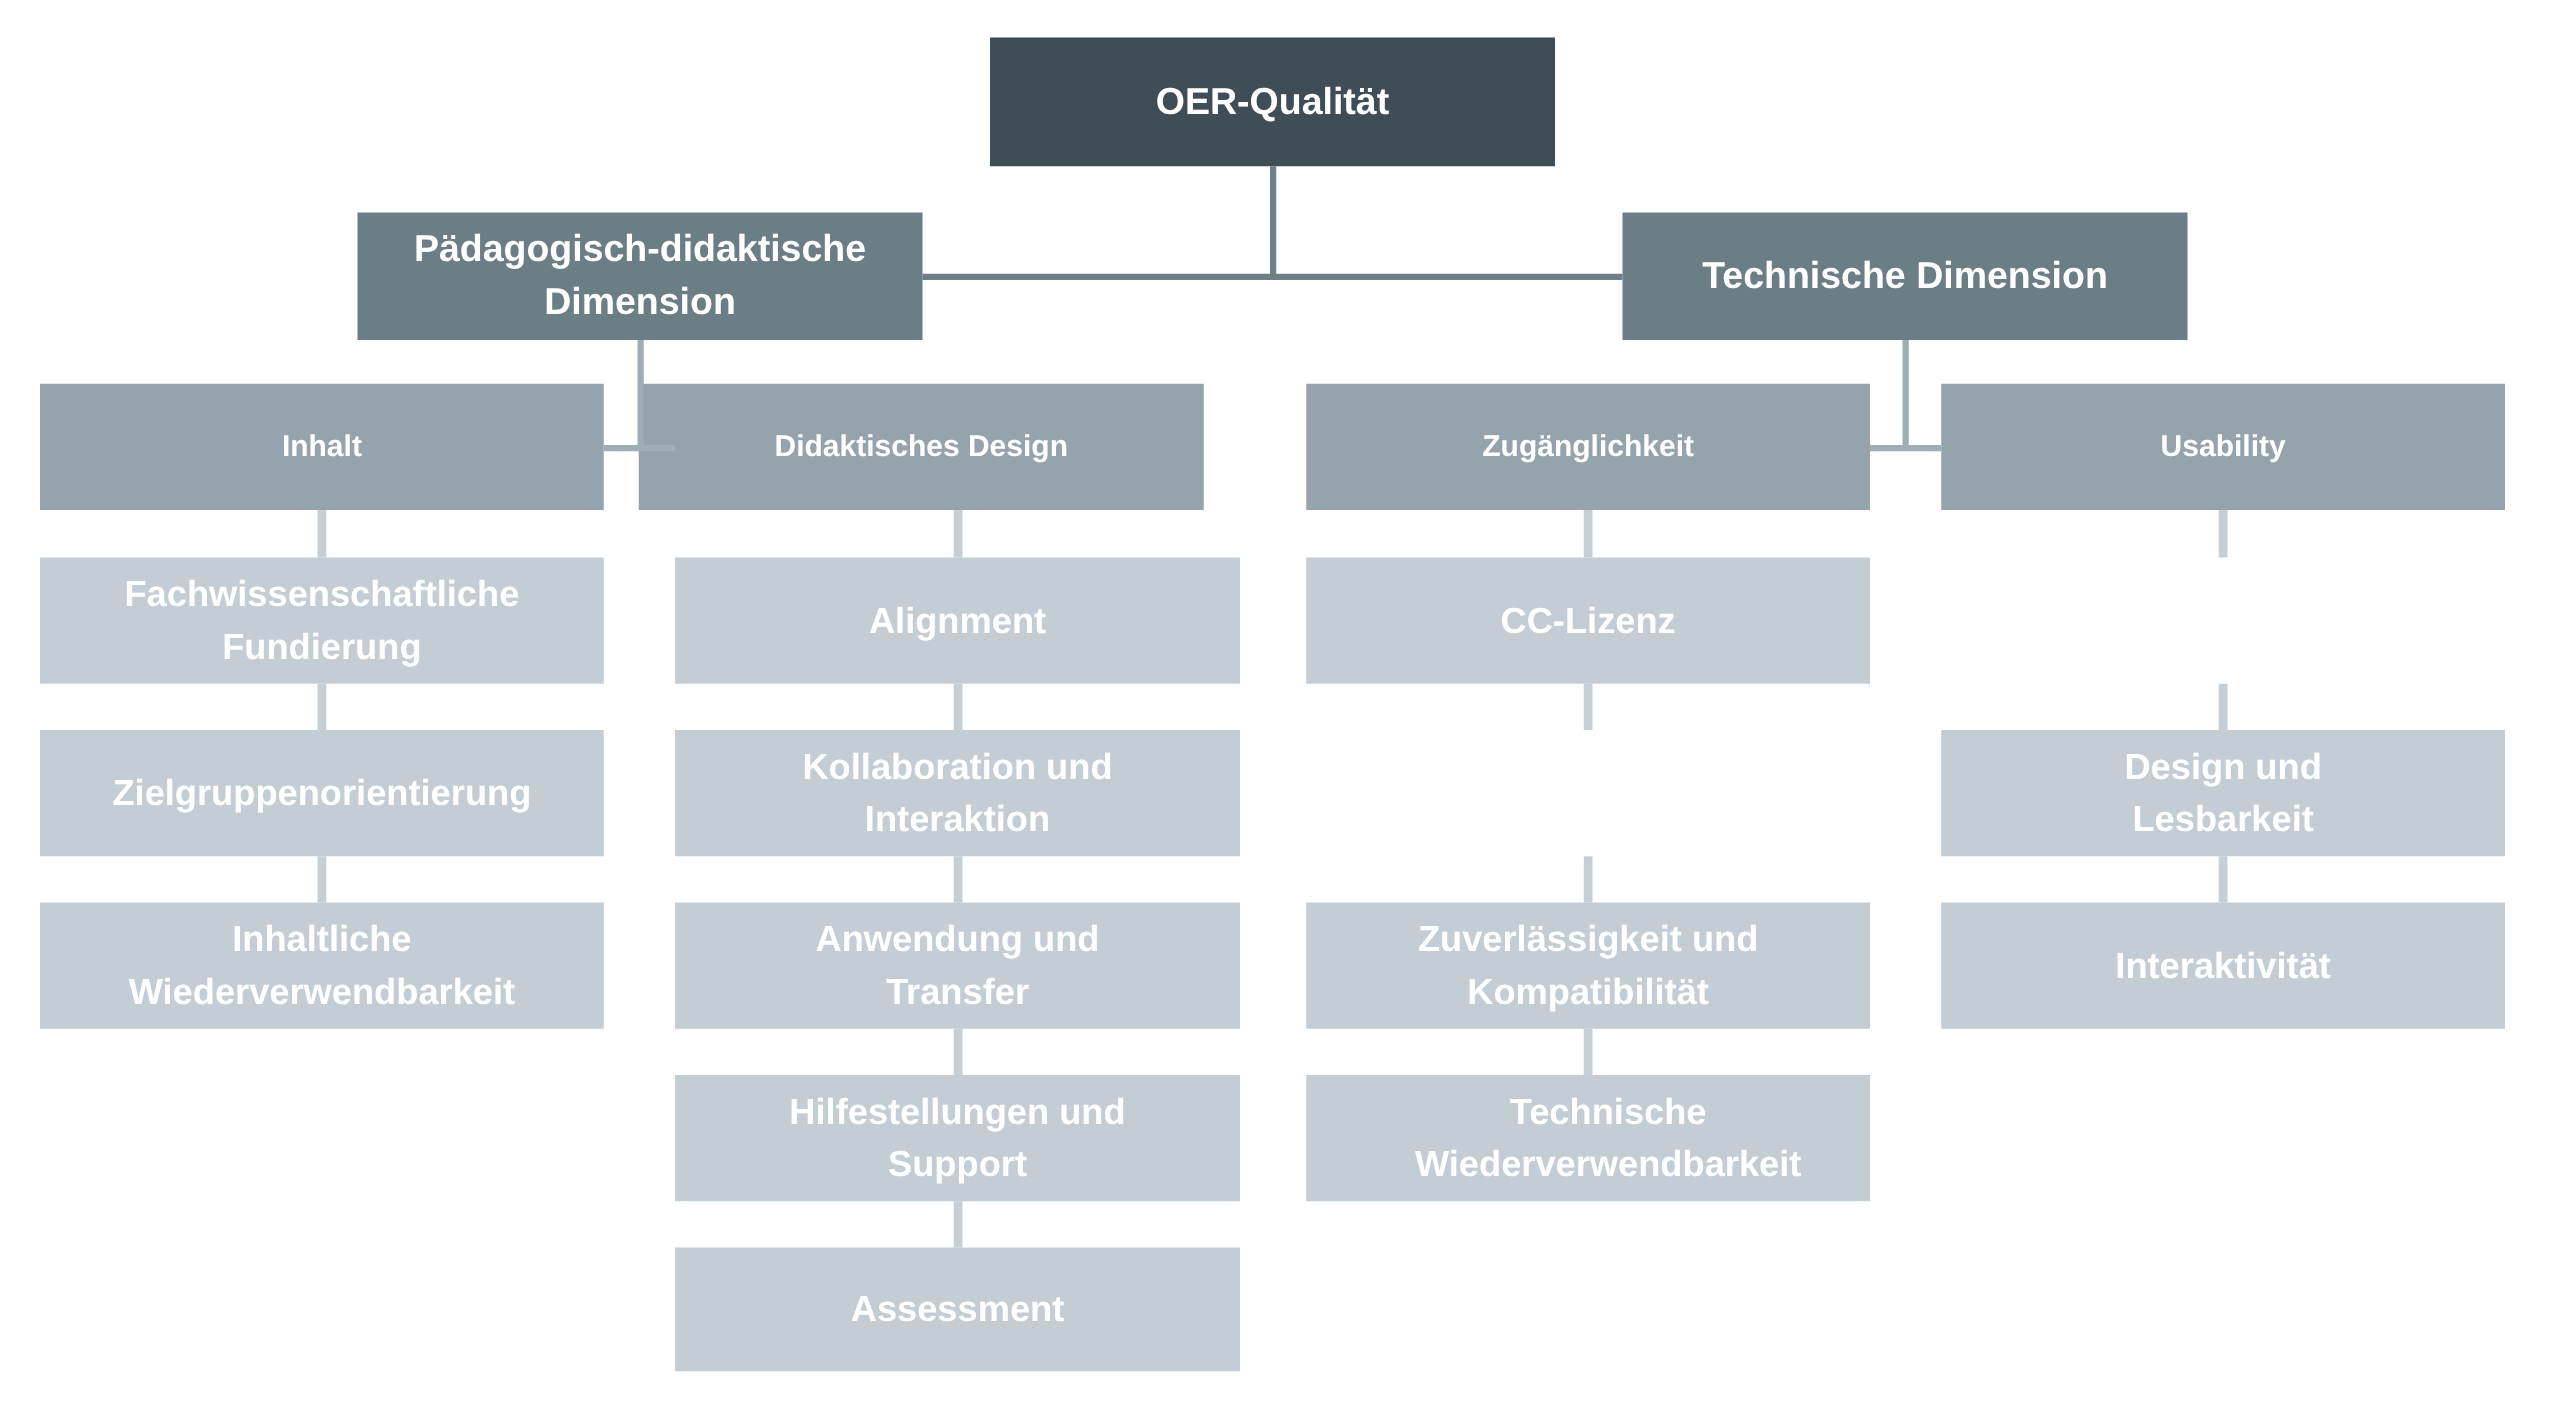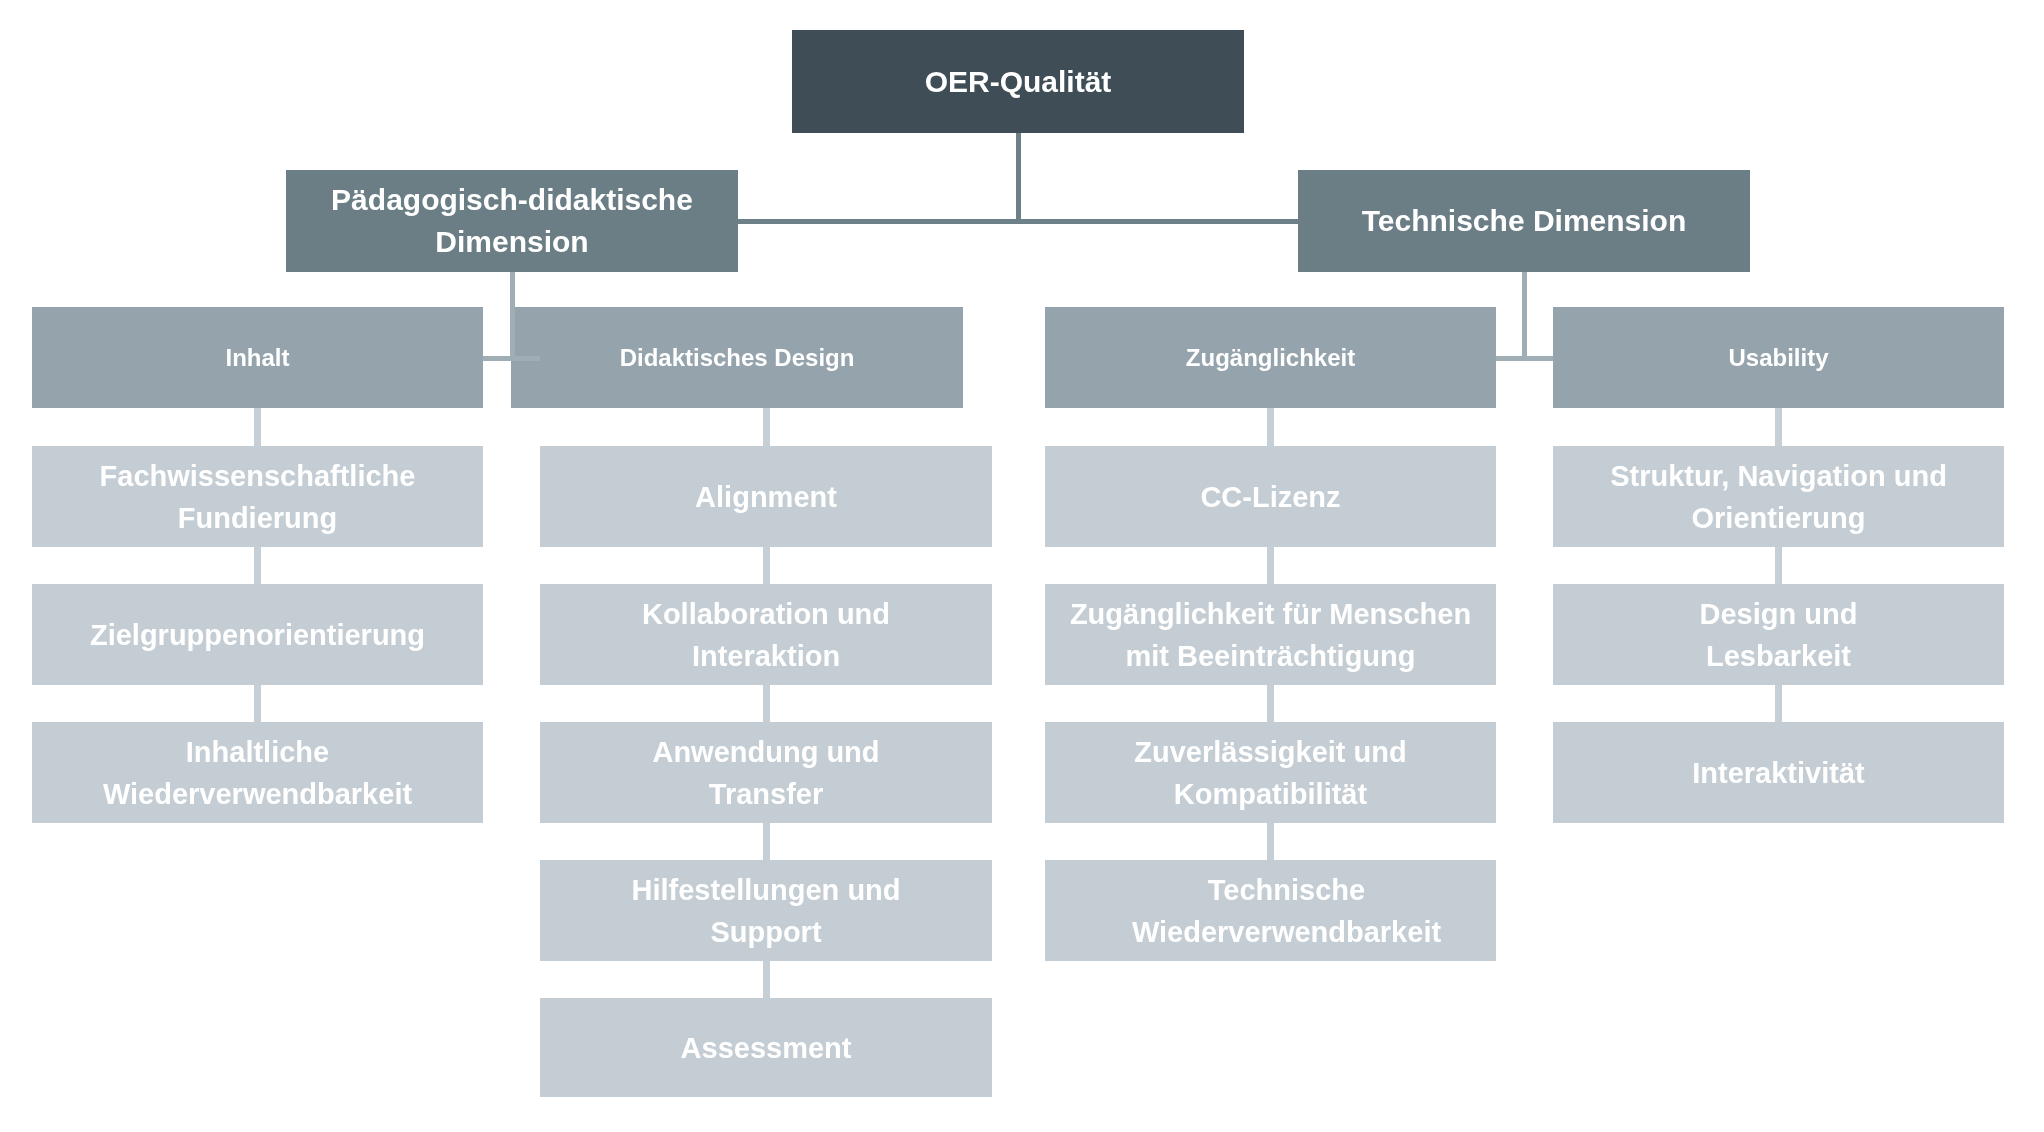--- a/index.html
+++ b/index.html
@@ -76,29 +76,25 @@
     <div class="node child-box" style="left: 540px; top: 722px; width: 452px; height: 101px;">Anwendung und
 Transfer</div>
     <div class="connector lv3" style="left: 762.5px; top: 823px; width: 7px; height: 37px;"></div>
     <div class="node child-box" style="left: 540px; top: 860px; width: 452px; height: 101px;">Hilfestellungen und
 Support</div>
     <div class="connector lv3" style="left: 762.5px; top: 961px; width: 7px; height: 37px;"></div>
     <div class="node child-box" style="left: 540px; top: 998px; width: 452px; height: 99px;">Assessment</div>
     <div class="connector lv3" style="left: 1267px; top: 408px; width: 7px; height: 38px;"></div>
     <div class="node child-box" style="left: 1045px; top: 446px; width: 451px; height: 101px;">CC-Lizenz</div>
     <div class="connector lv3" style="left: 1267px; top: 547px; width: 7px; height: 37px;"></div>
-    <div class="node child-box" style="left: 1045px; top: 584px; width: 451px; height: 101px;">Zugänglichkeit für Menschen
-mit Beeinträchtigung</div>
     <div class="connector lv3" style="left: 1267px; top: 685px; width: 7px; height: 37px;"></div>
     <div class="node child-box" style="left: 1045px; top: 722px; width: 451px; height: 101px;">Zuverlässigkeit und
 Kompatibilität</div>
     <div class="connector lv3" style="left: 1267px; top: 823px; width: 7px; height: 37px;"></div>
     <div class="node child-box" style="left: 1045px; top: 860px; width: 451px; height: 101px; padding-left: 40px;">Technische
 Wiederverwendbarkeit</div>
     <div class="connector lv3" style="left: 1775px; top: 408px; width: 7px; height: 38px;"></div>
-    <div class="node child-box" style="left: 1553px; top: 446px; width: 451px; height: 101px;">Struktur, Navigation und
-Orientierung</div>
     <div class="connector lv3" style="left: 1775px; top: 547px; width: 7px; height: 37px;"></div>
     <div class="node child-box" style="left: 1553px; top: 584px; width: 451px; height: 101px;">Design und
 Lesbarkeit</div>
     <div class="connector lv3" style="left: 1775px; top: 685px; width: 7px; height: 37px;"></div>
     <div class="node child-box" style="left: 1553px; top: 722px; width: 451px; height: 101px;">Interaktivität</div>
   </div>
 
 </body></html>

